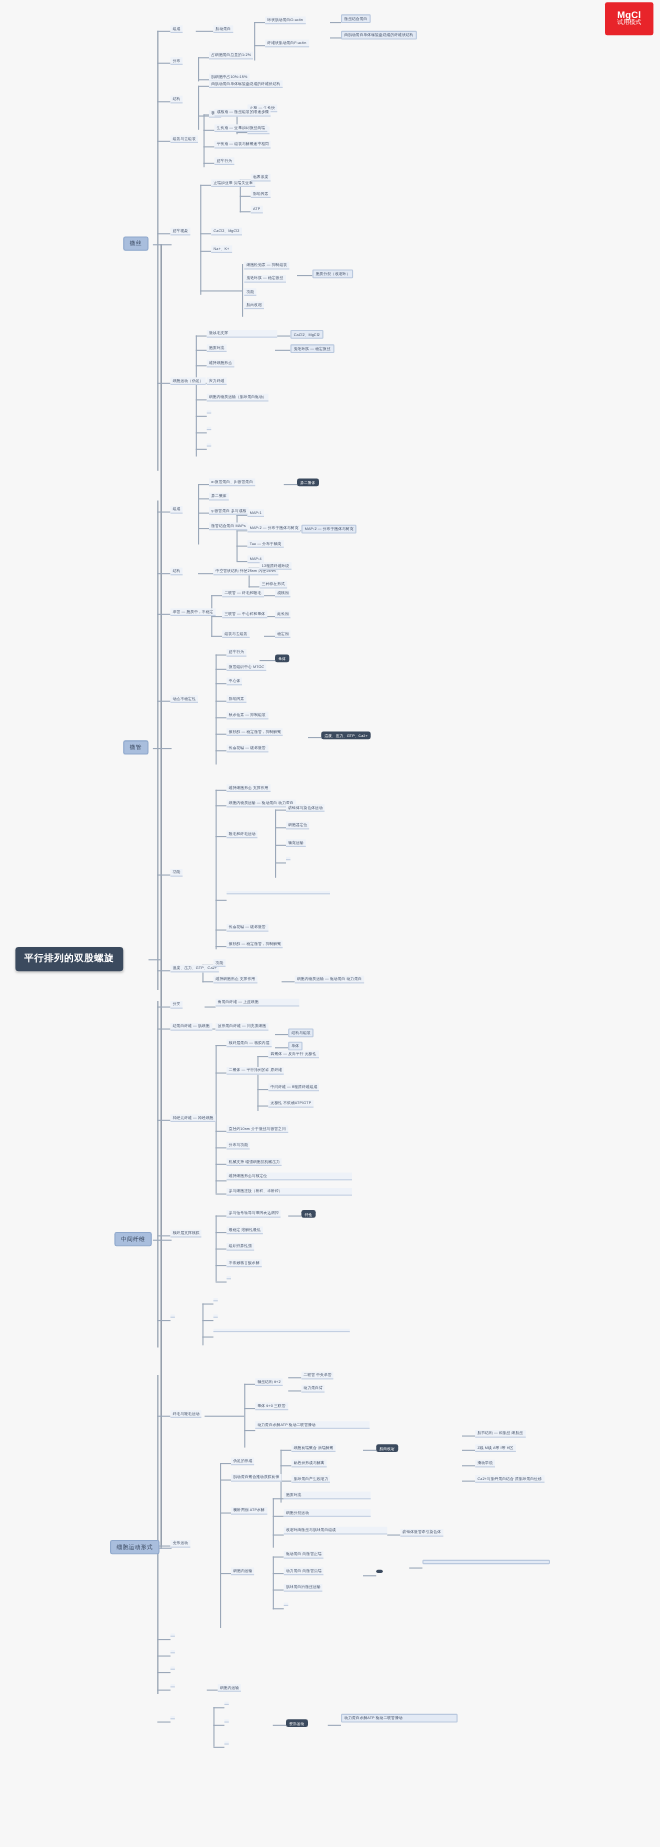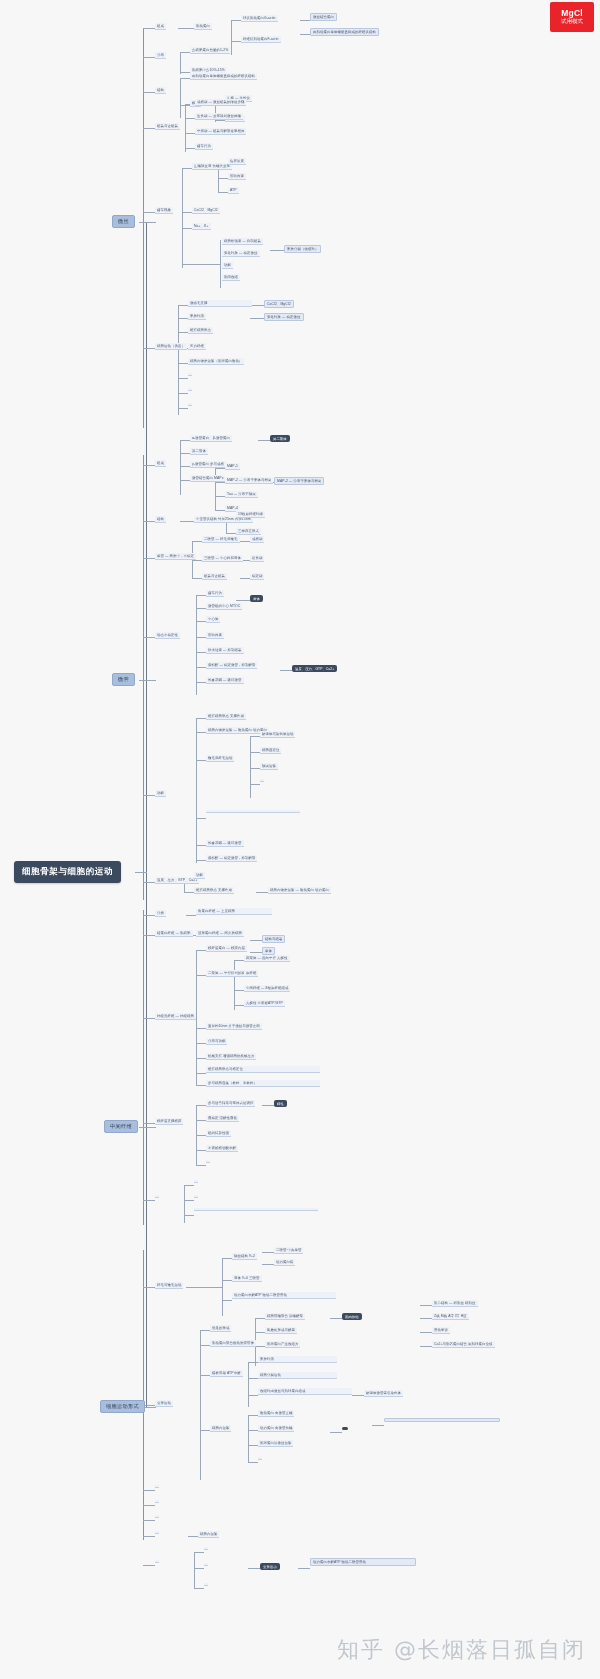--- a/index.html
+++ b/index.html
@@ -86,21 +86,21 @@
 </head>
 <body>
 
 <div id="canvas">
 
   <div class="xmind-badge">
     <div class="bn">MgCl</div>
     <div class="bs">试用模式</div>
   </div>
 
-  <div class="root" style="left:14px;top:861px;">细胞骨架与细胞的运动</div>
+  <div class="root" style="left:14px;top:861px;">平行排列的双股螺旋</div>
 
   <div class="h" style="left:135px;top:872px;width:12px;"></div>
   <div class="trunk" style="left:146px;top:222px;height:1185px;"></div>
 
   <div class="h" style="left:146px;top:222px;width:10px;"></div>
   <div class="h" style="left:146px;top:680px;width:10px;"></div>
   <div class="h" style="left:146px;top:1127px;width:10px;"></div>
   <div class="h" style="left:146px;top:1407px;width:10px;"></div>
 
   <div class="b1" style="left:112px;top:215px;">微丝</div>
@@ -481,14 +481,13 @@
   <div class="n" style="left:204px;top:1547px;"></div>
   <div class="h" style="left:194px;top:1568px;width:10px;"></div>
   <div class="n" style="left:204px;top:1563px;"></div>
   <div class="h" style="left:194px;top:1588px;width:10px;"></div>
   <div class="n" style="left:204px;top:1583px;"></div>
   <div class="h" style="left:248px;top:1568px;width:12px;"></div>
   <div class="n dark" style="left:260px;top:1563px;">变形运动</div>
   <div class="h" style="left:298px;top:1568px;width:12px;"></div>
   <div class="n box wrap" style="left:310px;top:1558px;width:100px;">动力蛋白水解ATP 驱动二联管滑动</div>
 
-  <div class="watermark">知乎 @长烟落日孤自闭</div>
 </div>
 
 </body></html>

